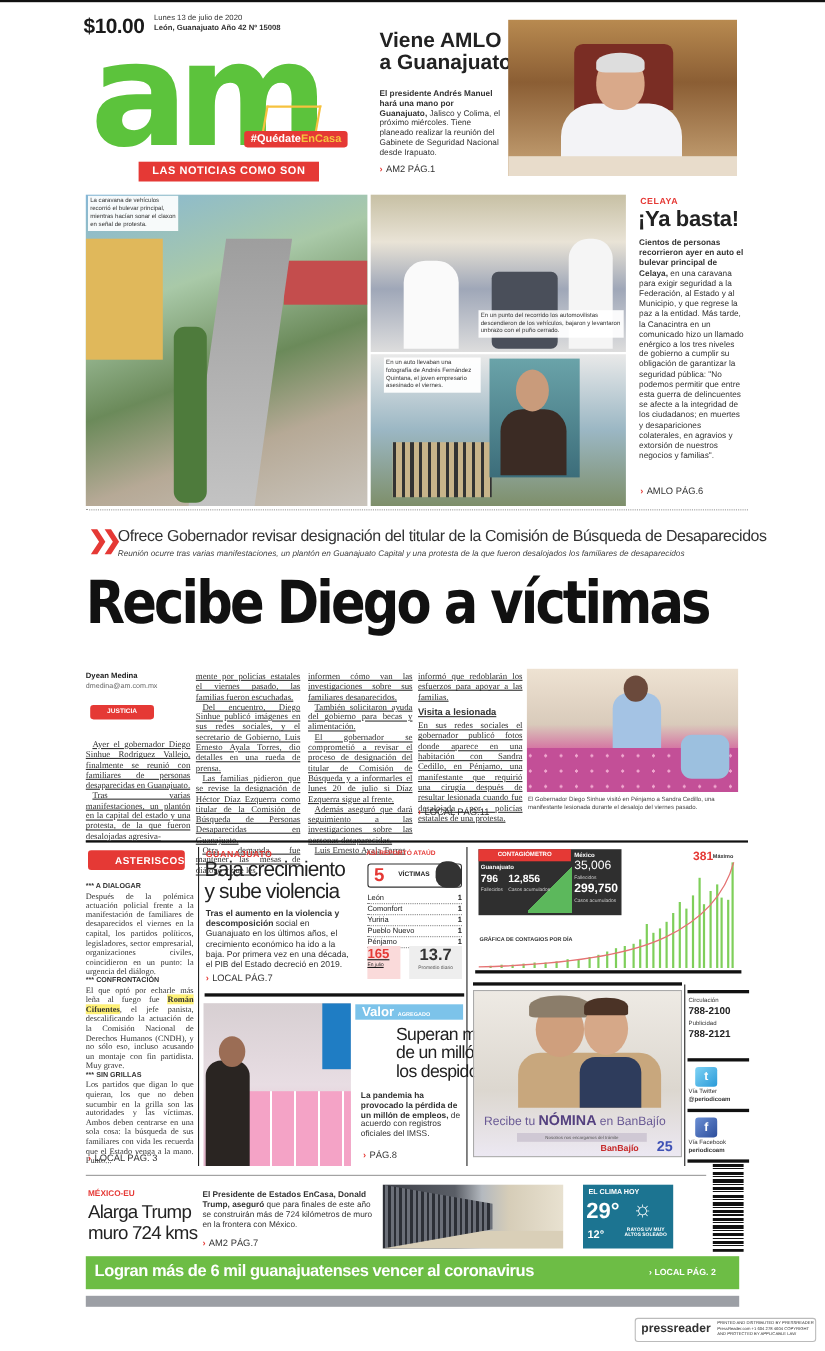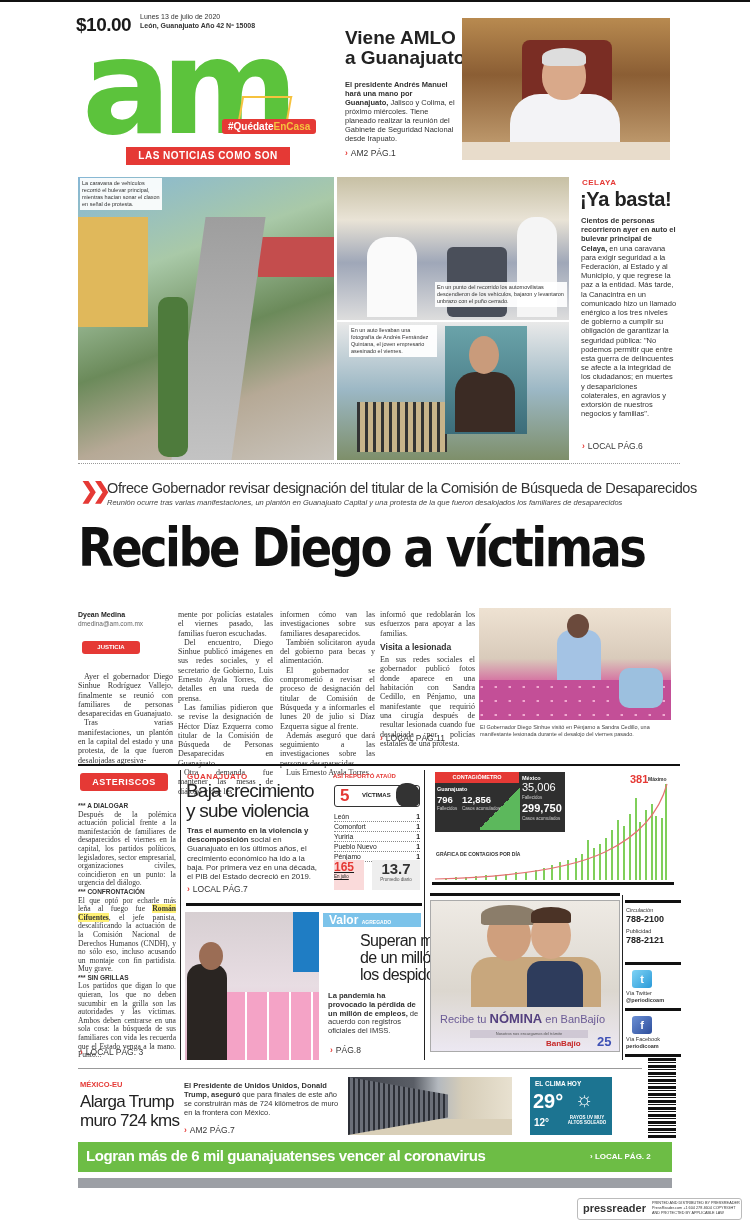--- a/index.html
+++ b/index.html
@@ -62,39 +62,39 @@
   .sub-head { left: 107px; top: 480px; font-size: 14.5px; color: #333; letter-spacing: -0.4px; }
   .sub-deck { left: 107px; top: 498px; font-size: 7.5px; font-style: italic; color: #444; }
 
   .main-head { left: 78px; top: 516px; width: 604px; font-family: "DejaVu Sans", sans-serif; font-weight: bold; font-size: 54px; color: #111; letter-spacing: -3px; transform: scaleX(0.86); transform-origin: left top; white-space: nowrap; }
 
   
   .byline { left: 78px; top: 611px; font-size: 7px; font-weight: bold; color: #222; }
   .email { left: 78px; top: 620px; font-size: 6.5px; color: #666; }
   .tag { left: 82px; top: 641px; width: 58px; height: 13px; background: #e53935; border-radius: 3px; color: #fff; font-size: 6px; font-weight: bold; text-align: center; line-height: 13px; }
   .col { font-family: "Liberation Serif", serif; font-size: 8px; line-height: 9.3px; color: #333; text-align: justify; }
-  .col p { text-indent: 6px; }
+  .col p { text-indent: 6px; text-decoration: underline; }
   .c1 { left: 78px; top: 672px; width: 95px; }
   .c2 { left: 178px; top: 610px; width: 95px; }
   .c3 { left: 280px; top: 610px; width: 95px; }
   .c4 { left: 380px; top: 610px; width: 95px; }
   .subhd { font-family: "Liberation Sans", sans-serif; font-weight: bold; font-size: 8.5px; margin: 5px 0 3px; text-indent: 0 !important; }
   .main-ref { left: 380px; top: 733px; }
 
   .bed-photo { left: 479px; top: 608px; width: 192px; height: 112px; background: linear-gradient(180deg,#eee2d2 0%,#d9cbbb 45%,#d45f9c 70%,#c9509b 100%); overflow: hidden; }
   .bed-photo .man { position: absolute; left: 78px; top: 22px; width: 44px; height: 70px; background: #a4c3e4; border-radius: 14px 14px 0 0; }
   .bed-photo .mhead { position: absolute; left: 88px; top: 6px; width: 22px; height: 24px; background: #6b4a3c; border-radius: 50%; }
   .bed-photo .blanket { position: absolute; left: 0; top: 72px; width: 192px; height: 40px; background: radial-gradient(circle at 20% 50%,#f0a8cf 10%,transparent 11%) 0 0/14px 14px, #c34f97; }
   .bed-photo .patient { position: absolute; left: 140px; top: 60px; width: 44px; height: 40px; background: #9cc0df; border-radius: 10px; }
   .bed-cap { left: 480px; top: 724px; width: 196px; font-size: 5.5px; line-height: 7px; color: #444; }
 
   .rule-thick { background: #111; height: 3px; }
 
   
-  .ast-tag { left: 80px; top: 773px; width: 88px; height: 18px; background: #e53935; border-radius: 3px; color: #fff; font-size: 9px; font-weight: bold; line-height: 18px; text-align: center; letter-spacing: 0.5px; }
+  .ast-tag { left: 80px; top: 773px; width: 88px; height: 18px; background: #e53935; border-radius: 3px; color: #fff; font-size: 9px; font-weight: bold; line-height: 18px; text-align: right; letter-spacing: 0.5px; }
   .ast-body { left: 78px; top: 802px; width: 98px; font-family: "Liberation Serif", serif; font-size: 7.6px; line-height: 8.6px; color: #333; text-align: justify; }
   .ast-body .h { font-family: "Liberation Sans", sans-serif; font-weight: bold; font-size: 6.5px; display: block; text-align: left; }
   .ast-body .hl { background: #fff176; font-weight: bold; }
   .ast-ref { left: 80px; top: 1047px; }
   .vrule { background: #222; width: 1px; }
 
   
   .gto-kicker { left: 187px; top: 772px; font-size: 8px; font-weight: bold; color: #e53935; letter-spacing: 0.5px; }
   .gto-title { left: 186px; top: 781px; font-size: 19px; line-height: 20px; color: #222; letter-spacing: -0.8px; }
   .gto-body { left: 187px; top: 826px; width: 135px; font-size: 7.8px; line-height: 9.2px; color: #333; }
@@ -250,21 +250,21 @@
     <div class="suit"></div>
     <div class="face"></div>
 </div>
 <div class="abs poster-cap">En un auto llevaban una fotografía de Andrés Fernández Quintana, el joven empresario asesinado el viernes.</div>
 
 <div class="abs celaya-kicker">CELAYA</div>
 <div class="abs celaya-title">¡Ya basta!</div>
 <div class="abs celaya-body">
   <b>Cientos de personas recorrieron ayer en auto el bulevar principal de Celaya,</b><span> en una caravana para exigir seguridad a la Federación, al Estado y al Municipio, y que regrese la paz a la entidad. Más tarde, la Canacintra en un comunicado hizo un llamado enérgico a los tres niveles de gobierno a cumplir su obligación de garantizar la seguridad pública: "No podemos permitir que entre esta guerra de delincuentes se afecte a la integridad de los ciudadanos; en muertes y desapariciones colaterales, en agravios y extorsión de nuestros negocios y familias".</span>
 </div>
-<div class="abs celaya-ref pageref"><span class="chev">›</span><span>LOCAL PÁG.6</span></div>
+<div class="abs celaya-ref pageref"><span class="chev">›</span><span>AMLO PÁG.6</span></div>
 
 <div class="abs dotline"></div>
 
 <div class="abs chev2">❯❯</div>
 <div class="abs sub-head">Ofrece Gobernador revisar designación del titular de la Comisión de Búsqueda de Desaparecidos</div>
 <div class="abs sub-deck">Reunión ocurre tras varias manifestaciones, un plantón en Guanajuato Capital y una protesta de la que fueron desalojados los familiares de desaparecidos</div>
 
 <div class="abs main-head">Recibe Diego a víctimas</div>
 
 <div class="abs byline">Dyean Medina</div>
@@ -469,21 +469,21 @@
 <div class="abs side-bar" style="top:1054px;"></div>
 
 <div class="abs rule-thick" style="left:78px;top:1068px;width:564px;height:1px;background:#999;"></div>
 
 <div class="abs mx-kicker">MÉXICO-EU</div>
 <div class="abs mx-title">
   <div>Alarga Trump</div>
   <div>muro 724 kms</div>
 </div>
 <div class="abs mx-body">
-  <b>El Presidente de Unidos Unidos, Donald Trump, aseguró</b><span> que para finales de este año se construirán más de 724 kilómetros de muro en la frontera con México.</span>
+  <b>El Presidente de Estados EnCasa, Donald Trump, aseguró</b><span> que para finales de este año se construirán más de 724 kilómetros de muro en la frontera con México.</span>
 </div>
 <div class="abs mx-ref pageref"><span class="chev">›</span><span>AM2 PÁG.7</span></div>
 <div class="abs wall">
   <div class="ground"></div>
     <div class="bars"></div>
 </div>
 
 <div class="abs weather"></div>
 <div class="abs w-title">EL CLIMA HOY</div>
 <div class="abs w-temp">29°</div>

